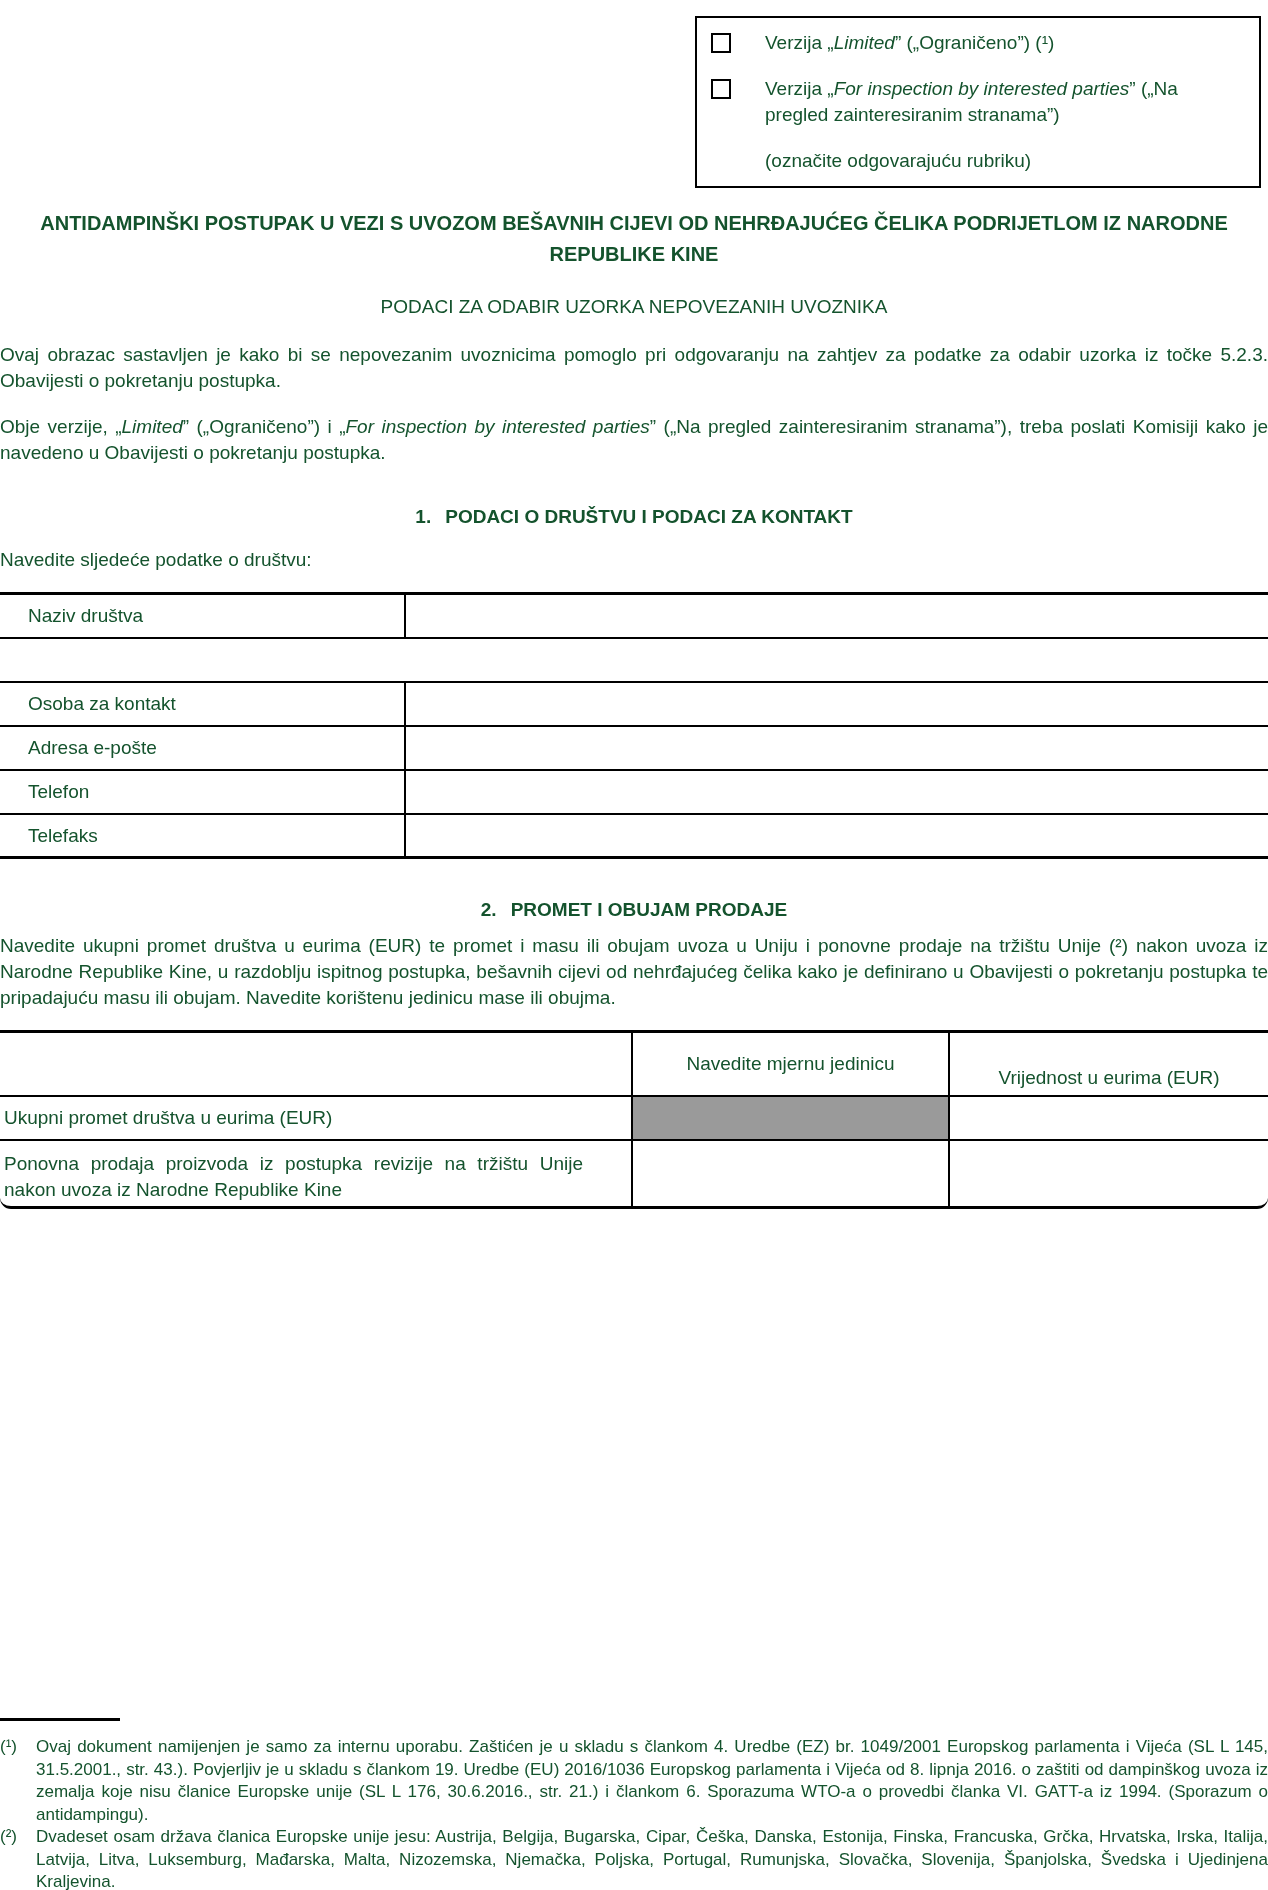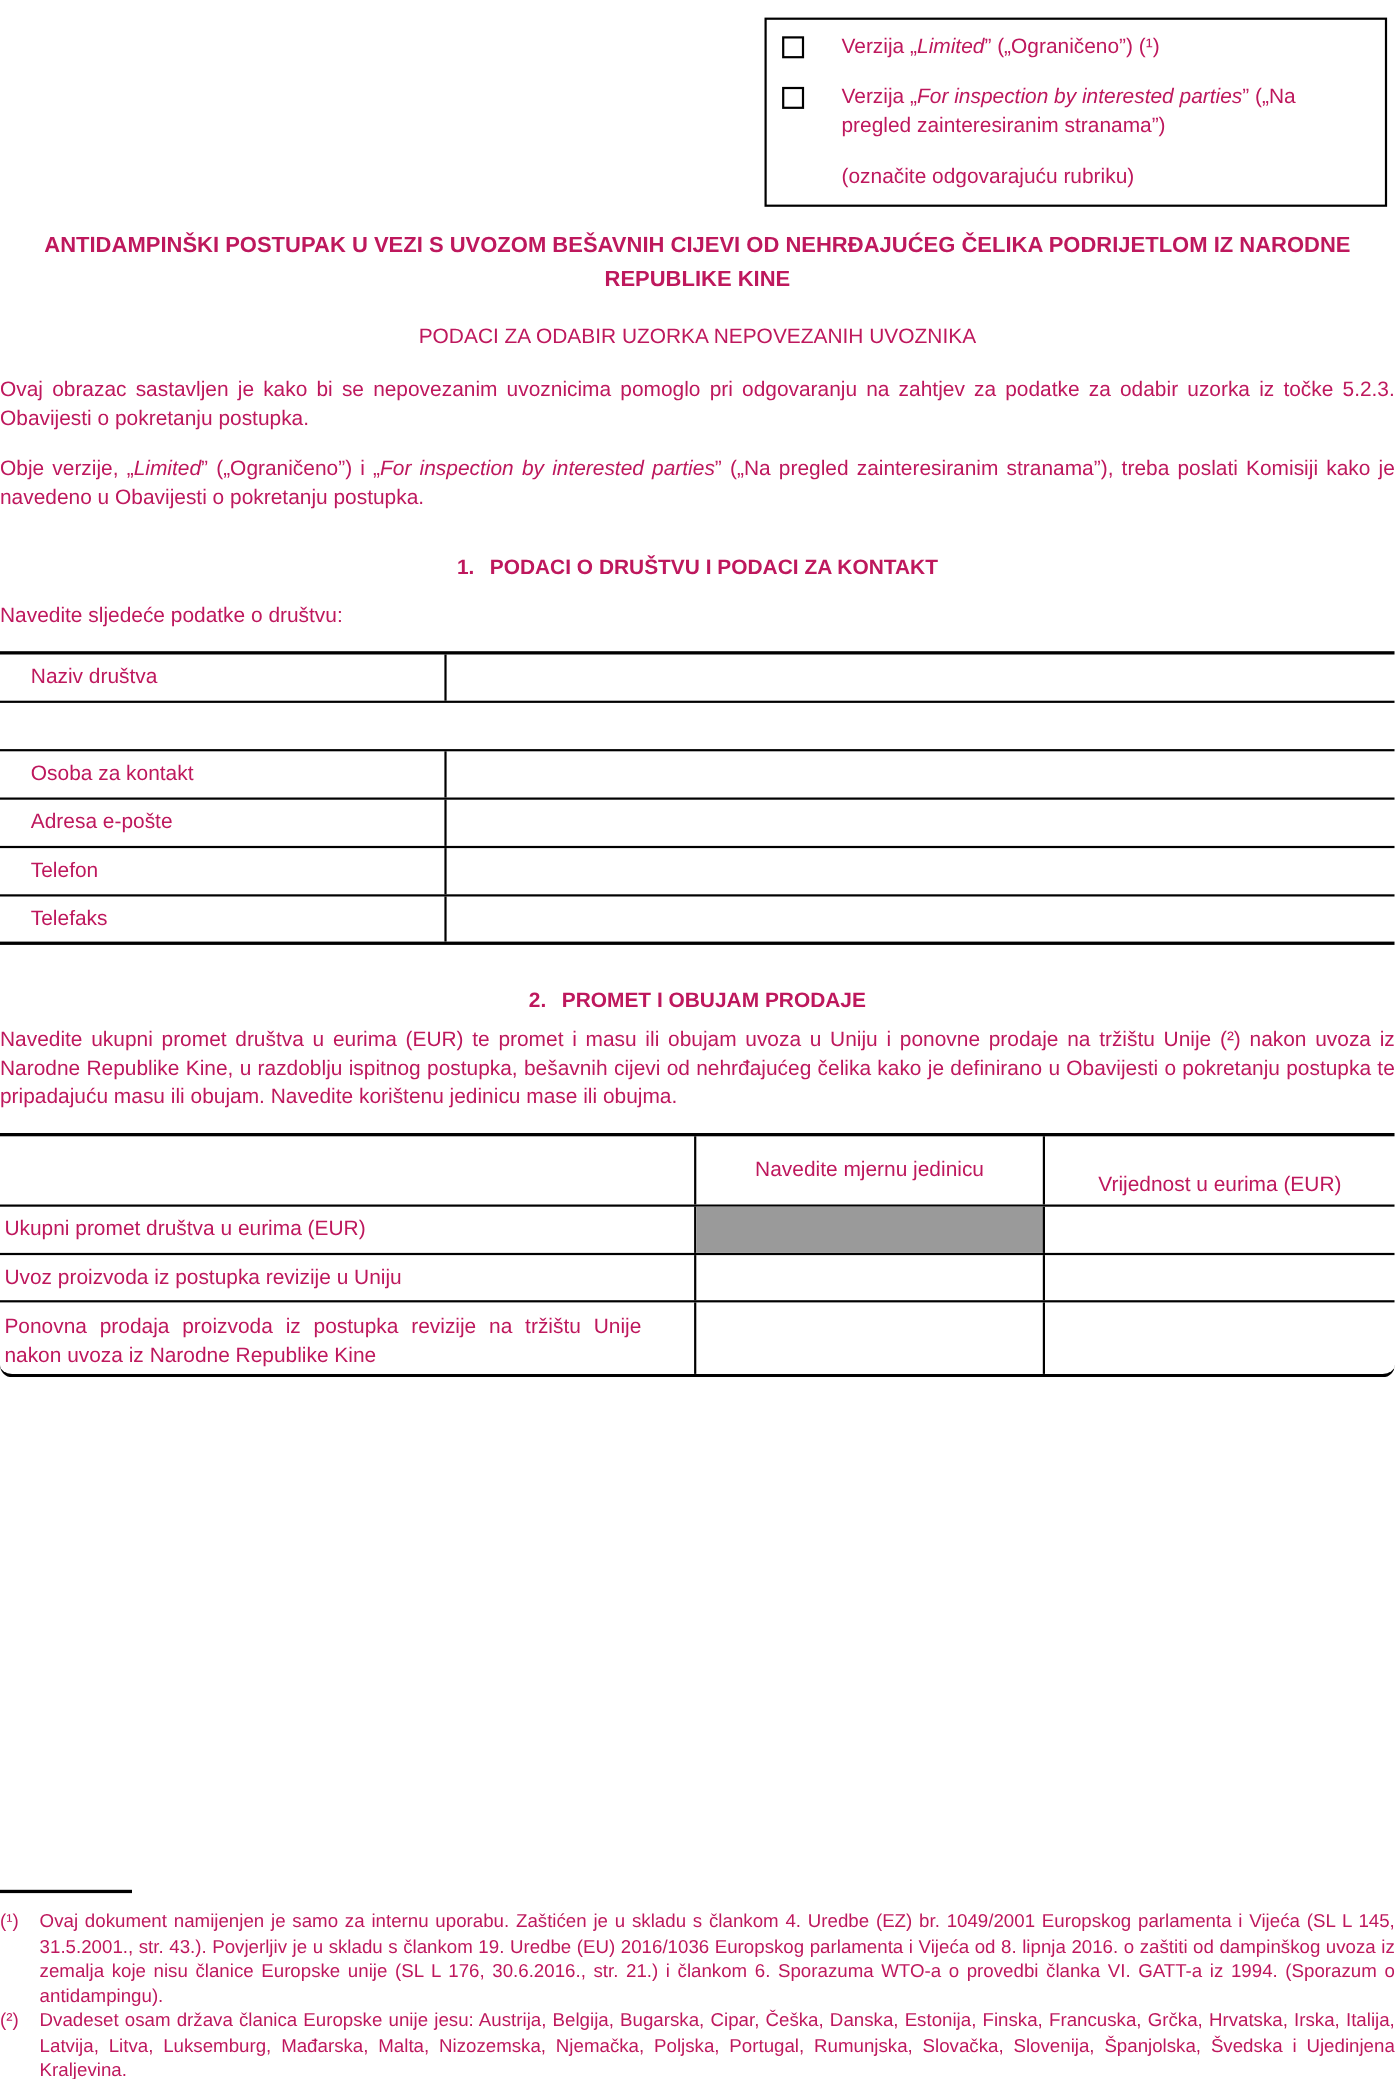--- a/index.html
+++ b/index.html
@@ -1,21 +1,21 @@
 <!DOCTYPE html>
 <html lang="hr"><head>
 <meta charset="utf-8">
 <style>
   html,body{margin:0;padding:0;background:#fff;}
   .page{
     position:relative;
     width:1268px;
     height:1890px;
     background:#fff;
-    color:#be185d;
+    color:#14532d;
     font-family:"Liberation Sans","DejaVu Sans",sans-serif;
     font-size:19px;
     line-height:26px;
     overflow:hidden;
   }
   .it{font-style:italic;}
   .jus{text-align:justify;}
   .abs{position:absolute;left:0;right:0;}
 
   
@@ -150,25 +150,20 @@
     <div class="t2-row row-h">
       <div class="t2-c1"></div>
       <div class="t2-c2 t2-hdr">Navedite mjernu jedinicu</div>
       <div class="t2-c3 t2-hdr">Vrijednost u eurima (EUR)</div>
     </div>
     <div class="t2-row row-1">
       <div class="t2-c1">Ukupni promet društva u eurima (EUR)</div>
       <div class="t2-c2 shaded"></div>
       <div class="t2-c3"></div>
     </div>
-    <div class="t2-row row-2">
-      <div class="t2-c1">Uvoz proizvoda iz postupka revizije u Uniju</div>
-      <div class="t2-c2"></div>
-      <div class="t2-c3"></div>
-    </div>
     <div class="t2-row row-3">
       <div class="t2-c1">
           <span class="t2-justify">Ponovna prodaja proizvoda iz postupka revizije na tržištu Unije nakon uvoza iz Narodne Republike Kine</span>
         </div>
       <div class="t2-c2"></div>
       <div class="t2-c3"></div>
     </div>
   </div>
 
   <div class="footnotes">

